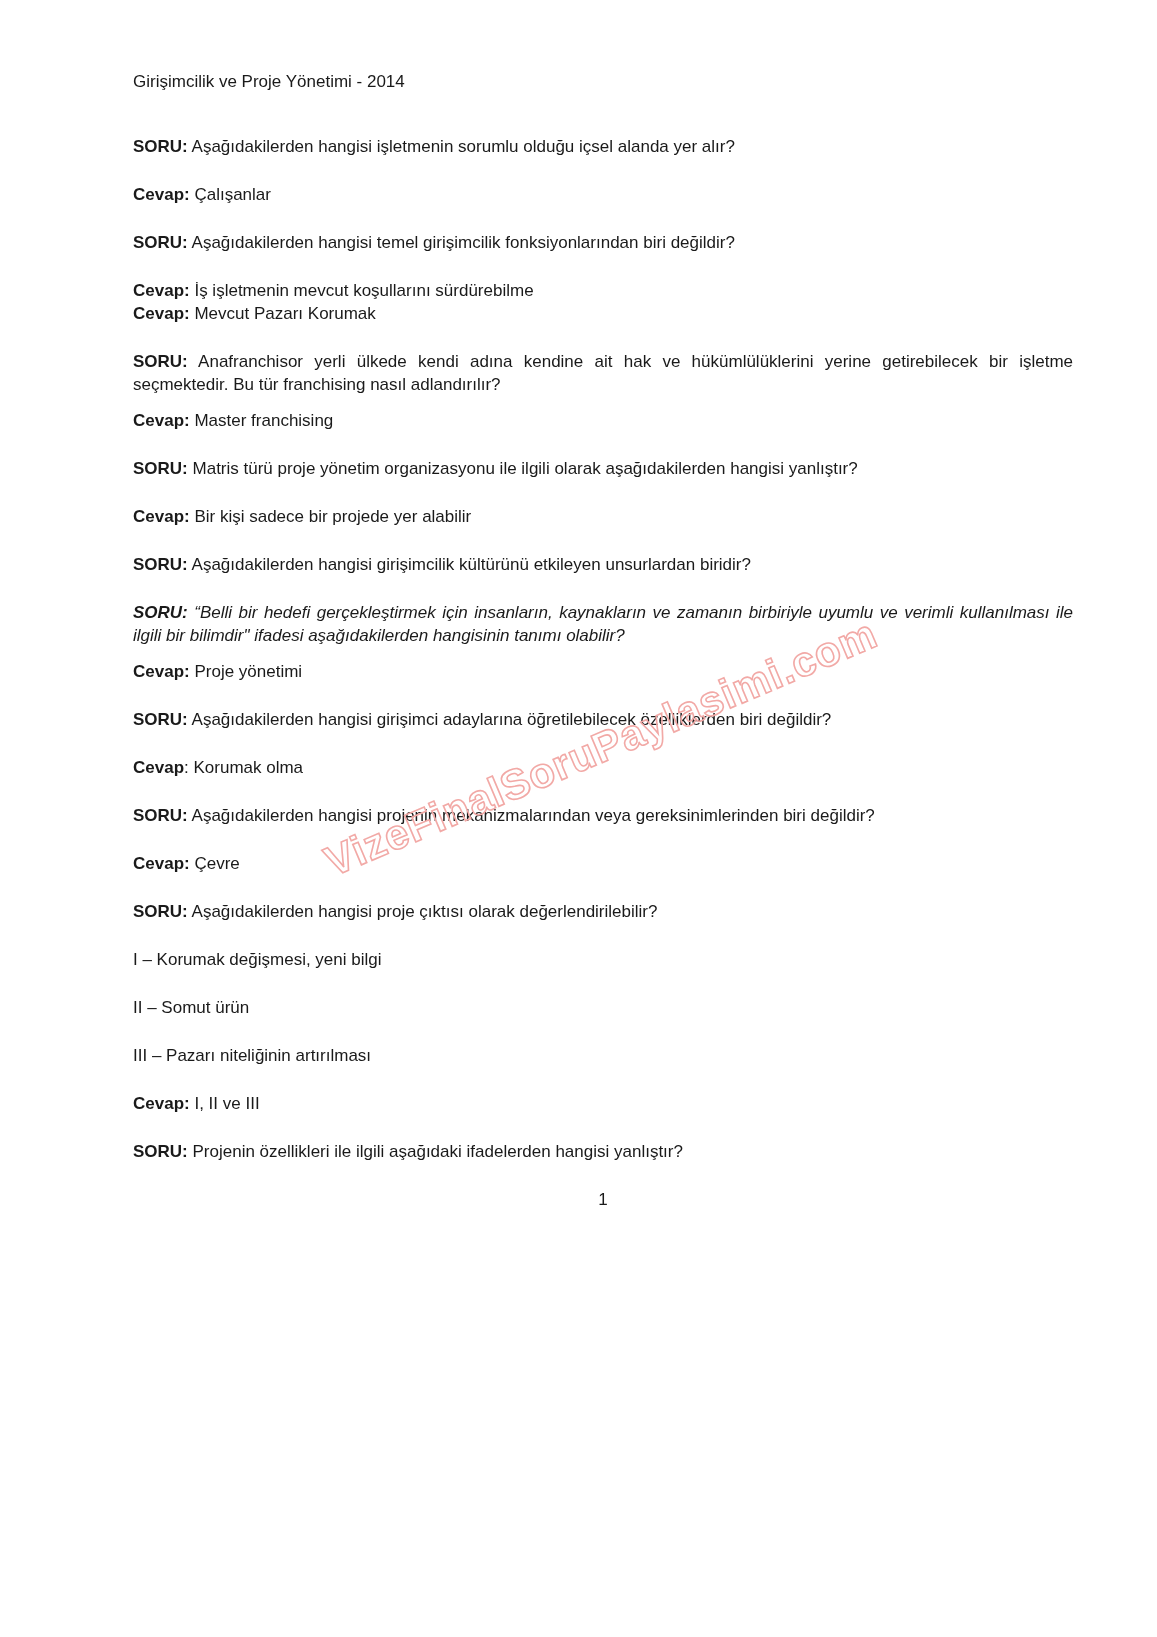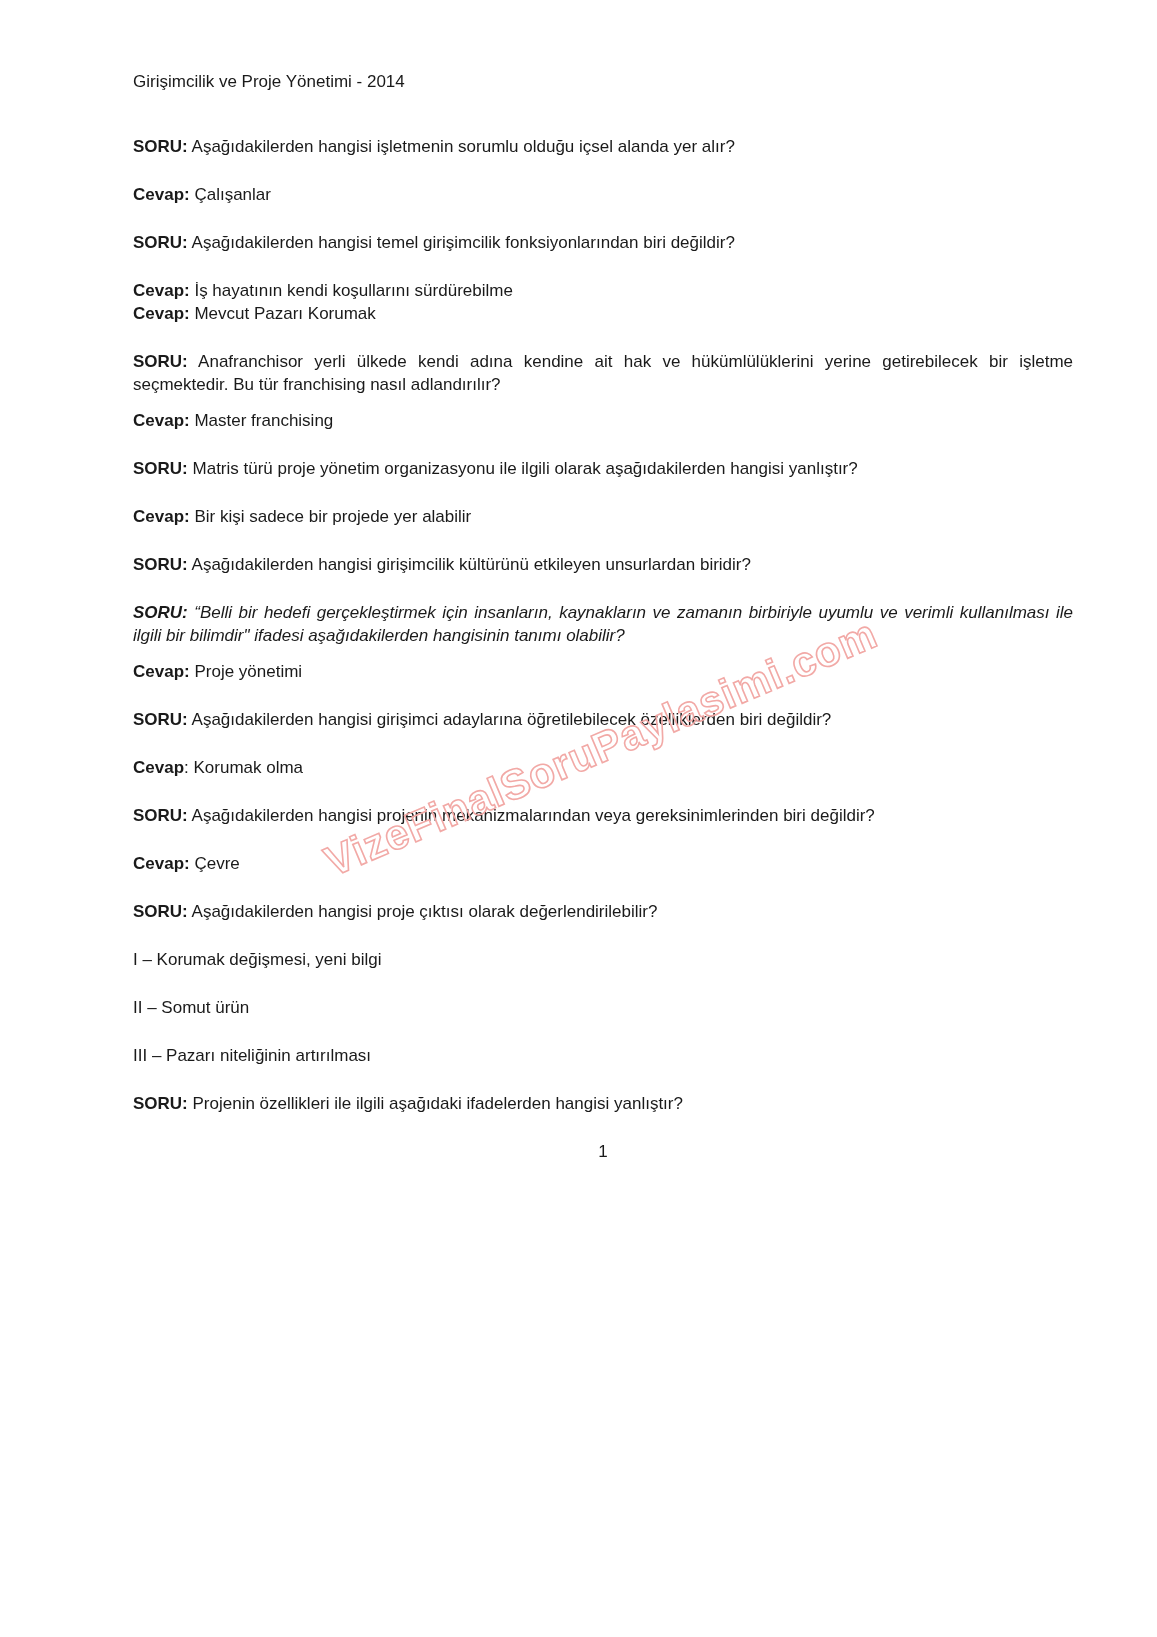--- a/index.html
+++ b/index.html
@@ -74,21 +74,21 @@
     <span>Çalışanlar</span>
   </p>
 
   <p class="gap-lg">
     <span class="bold">SORU:</span>
     <span>Aşağıdakilerden hangisi temel girişimcilik fonksiyonlarından biri değildir?</span>
   </p>
 
   <p class="cevap-2 tight">
     <span class="bold">Cevap:</span>
-    <span>İş hayatının kendi koşullarını sürdürebilme</span>
+    <span>İş işletmenin mevcut koşullarını sürdürebilme</span>
   </p>
 
   <p class="cevap-2">
     <span class="bold">Cevap:</span>
     <span>Mevcut Pazarı Korumak</span>
   </p>
 
   <p class="multiline">
     <span class="bold">SORU:</span>
     <span>Anafranchisor yerli ülkede kendi adına kendine ait hak ve hükümlülüklerini yerine getirebilecek bir işletme seçmektedir. Bu tür franchising nasıl adlandırılır?</span>
@@ -154,20 +154,24 @@
   </p>
 
   <p>
     <span>II – Somut ürün</span>
   </p>
 
   <p>
     <span>III – Pazarı niteliğinin artırılması</span>
   </p>
 
+  <p class="cevap-1">
+    <span class="bold">Cevap:</span>
+    <span>I, II ve III</span>
+  </p>
 
   <p>
     <span class="bold">SORU:</span>
     <span>Projenin özellikleri ile ilgili aşağıdaki ifadelerden hangisi yanlıştır?</span>
   </p>
 
   <p class="page-number">1</p>
 
 </div>
 

